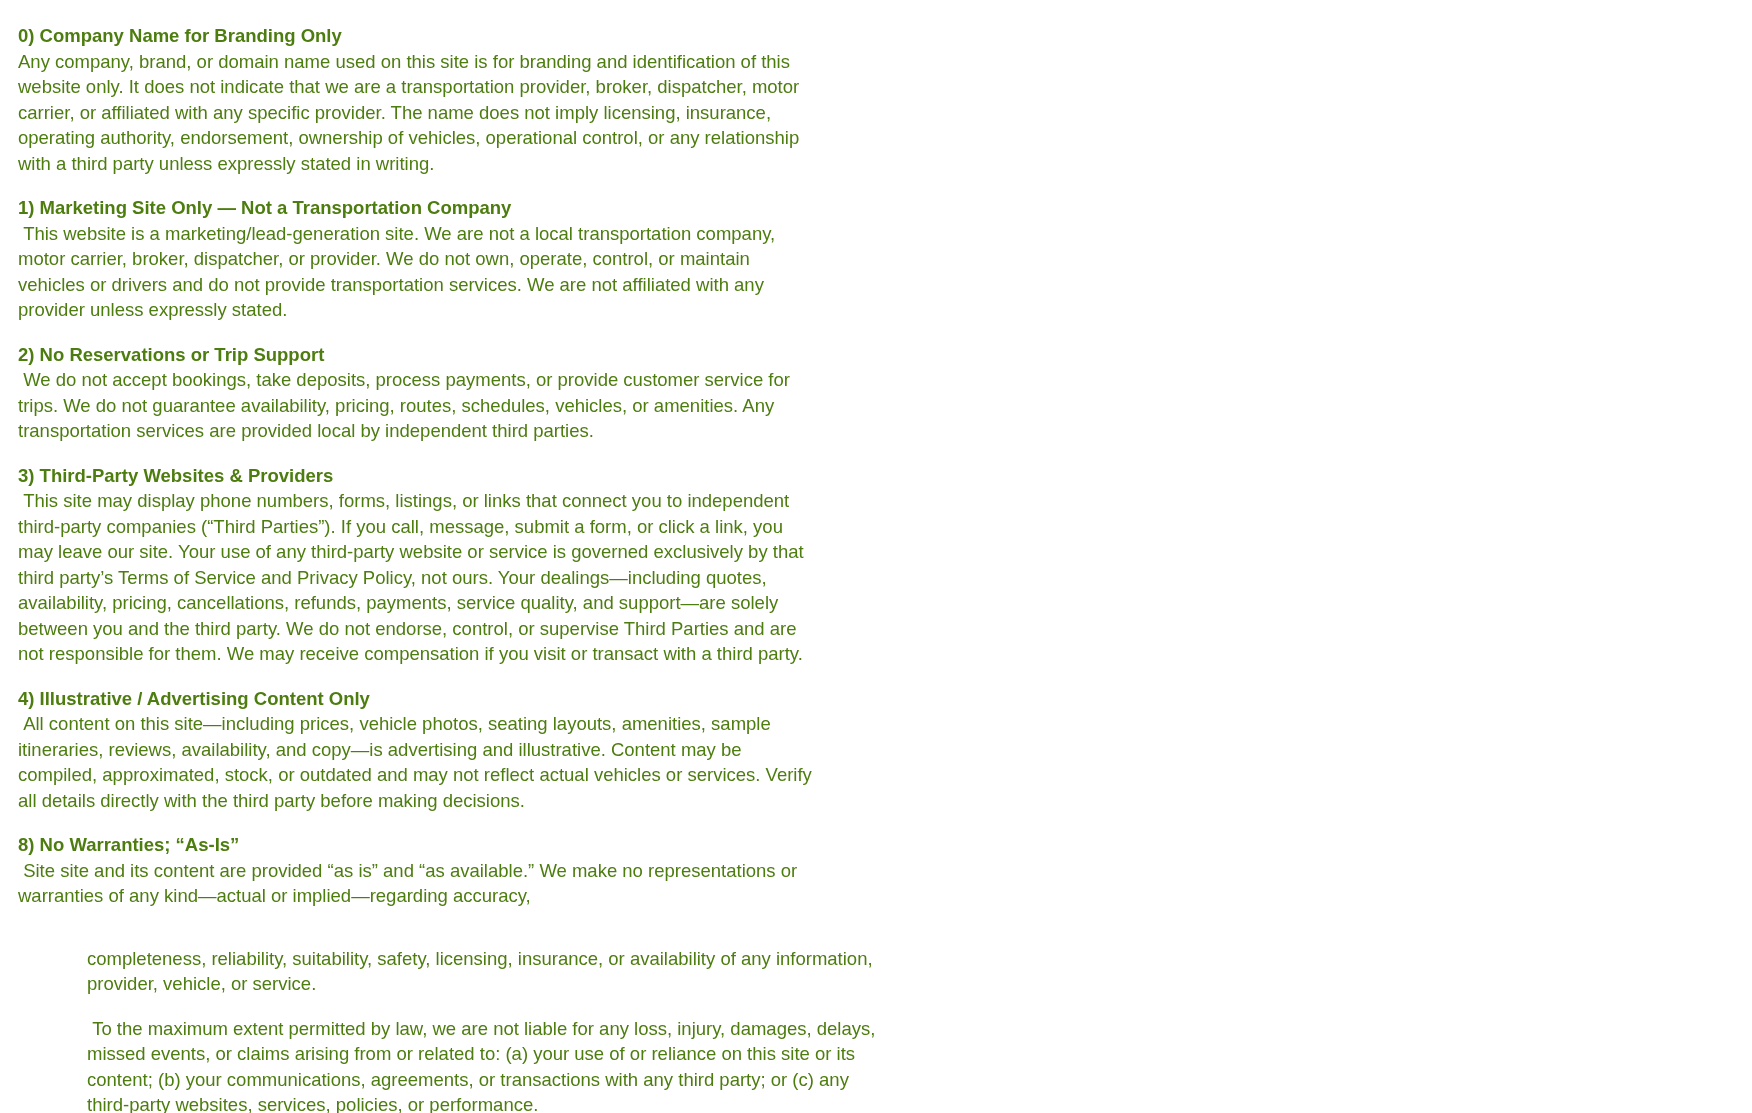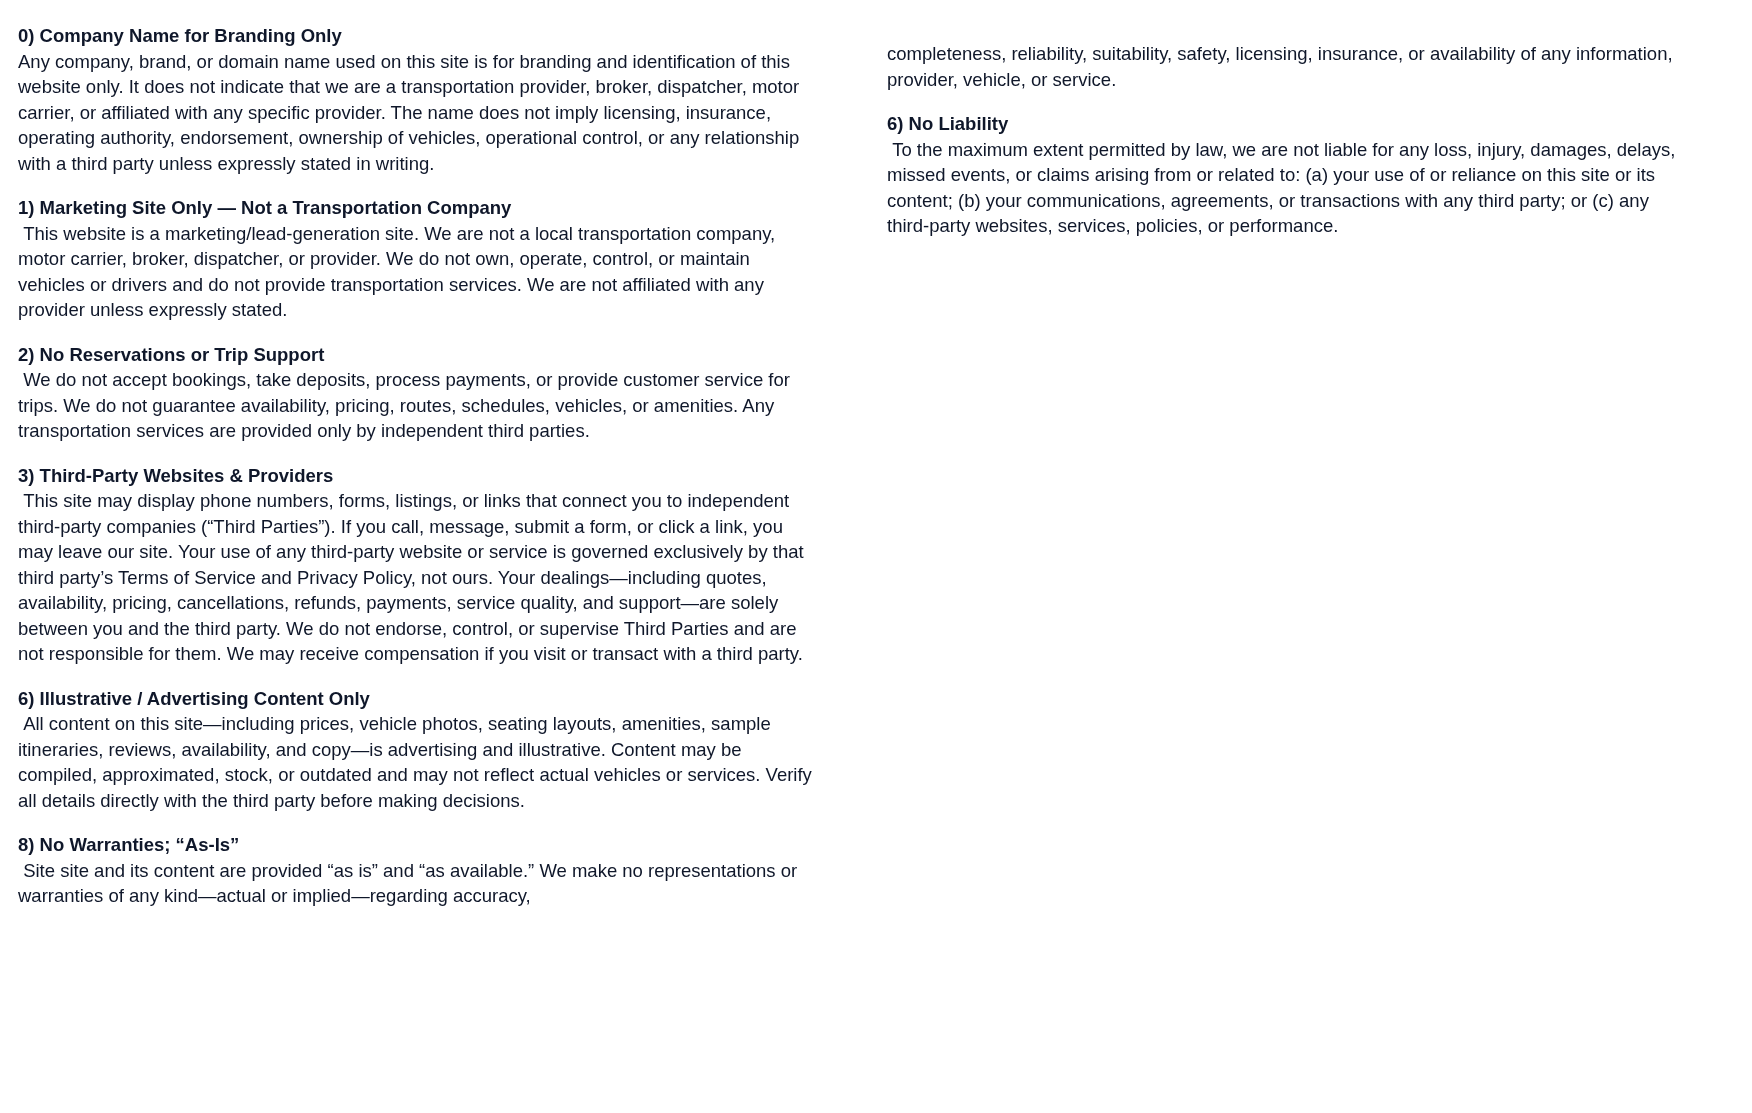--- a/index.html
+++ b/index.html
@@ -39,49 +39,48 @@
   }
   .body {
     margin: 0;
     white-space: pre-wrap;
   }
   .body b { font-weight: 400; }
 </style>
 </head>
 <body>
 
-<div class="page" style="background: rgb(255, 255, 255); color: #0f172a;">
+<div class="page" style="background: rgb(255, 255, 255); color: #4d7c0f; flex-direction: column;">
   <div class="column">
       <div class="section">
         <h3 class="heading">0) Company Name for Branding Only</h3>
         <p class="body"><span>Any company, brand, or domain name used on this site is for branding and identification of this website only. It does not indicate that we are a transportation provider, broker, dispatcher, motor carrier, or affiliated with any specific provider. The name does not imply licensing, insurance, operating authority, endorsement, ownership of vehicles, operational control, or any relationship with a third party unless expressly stated in writing.</span></p>
       </div>
       <div class="section">
         <h3 class="heading">1) Marketing Site Only — Not a Transportation Company</h3>
         <p class="body"><span> This website is a </span><b>marketing/lead-generation</b><span> site. We are </span><b>not</b><span> a local transportation company, motor carrier, broker, dispatcher, or provider. We </span><b>do not</b><span> own, operate, control, or maintain vehicles or drivers and </span><b>do not</b><span> provide transportation services. We are </span><b>not affiliated</b><span> with any provider unless expressly stated.</span></p>
       </div>
       <div class="section">
         <h3 class="heading">2) No Reservations or Trip Support</h3>
-        <p class="body"><span> We </span><b>do not</b><span> accept bookings, take deposits, process payments, or provide customer service for trips. We </span><b>do not</b><span> guarantee availability, pricing, routes, schedules, vehicles, or amenities. Any transportation services are provided </span><b>only</b><span> by independent third parties.</span></p>
+        <p class="body"><span> We </span><b>do not</b><span> accept bookings, take deposits, process payments, or provide customer service for trips. We </span><b>do not</b><span> guarantee availability, pricing, routes, schedules, vehicles, or amenities. Any transportation services are provided </span><b>local</b><span> by independent third parties.</span></p>
       </div>
       <div class="section">
         <h3 class="heading">3) Third-Party Websites &amp; Providers</h3>
         <p class="body"><span> This site may display phone numbers, forms, listings, or links that connect you to </span><b>independent third-party</b><span> companies (“Third Parties”). If you call, message, submit a form, or click a link, you may leave our site. Your use of any third-party website or service is governed </span><b>exclusively</b><span> by that third party’s </span><b>Terms of Service</b><span> and </span><b>Privacy Policy</b><span>, </span><b>not ours</b><span>. Your dealings—including quotes, availability, pricing, cancellations, refunds, payments, service quality, and support—are </span><b>solely between you and the third party</b><span>. We do </span><b>not</b><span> endorse, control, or supervise Third Parties and are </span><b>not responsible</b><span> for them. We may receive compensation if you visit or transact with a third party.</span></p>
       </div>
       <div class="section">
-        <h3 class="heading">6) Illustrative / Advertising Content Only</h3>
+        <h3 class="heading">4) Illustrative / Advertising Content Only</h3>
         <p class="body"><span> All content on this site—including prices, vehicle photos, seating layouts, amenities, sample itineraries, reviews, availability, and copy—is </span><b>advertising and illustrative</b><span>. Content may be compiled, approximated, stock, or outdated and may </span><b>not</b><span> reflect actual vehicles or services. Verify all details </span><b>directly with the third party</b><span> before making decisions.</span></p>
       </div>
       <div class="section">
         <h3 class="heading">8) No Warranties; “As-Is”</h3>
         <p class="body"><span> Site site and its content are provided </span><b>“as is”</b><span> and </span><b>“as available.”</b><span> We make </span><b>no representations or warranties</b><span> of any kind—actual or implied—regarding accuracy,</span></p>
       </div>
     </div>
   <div class="column">
       <div class="section">
         <p class="body"><span>completeness, reliability, suitability, safety, licensing, insurance, or availability of any information, provider, vehicle, or service.</span></p>
       </div>
       <div class="section">
-        <h3 class="heading">6) No Liability</h3>
         <p class="body"><span> To the maximum extent permitted by law, we are </span><b>not liable</b><span> for any loss, injury, damages, delays, missed events, or claims arising from or related to: (a) your use of or reliance on this site or its content; (b) your communications, agreements, or transactions with any third party; or (c) any third-party websites, services, policies, or performance.</span></p>
       </div>
     </div>
 </div>
 
 </body></html>

